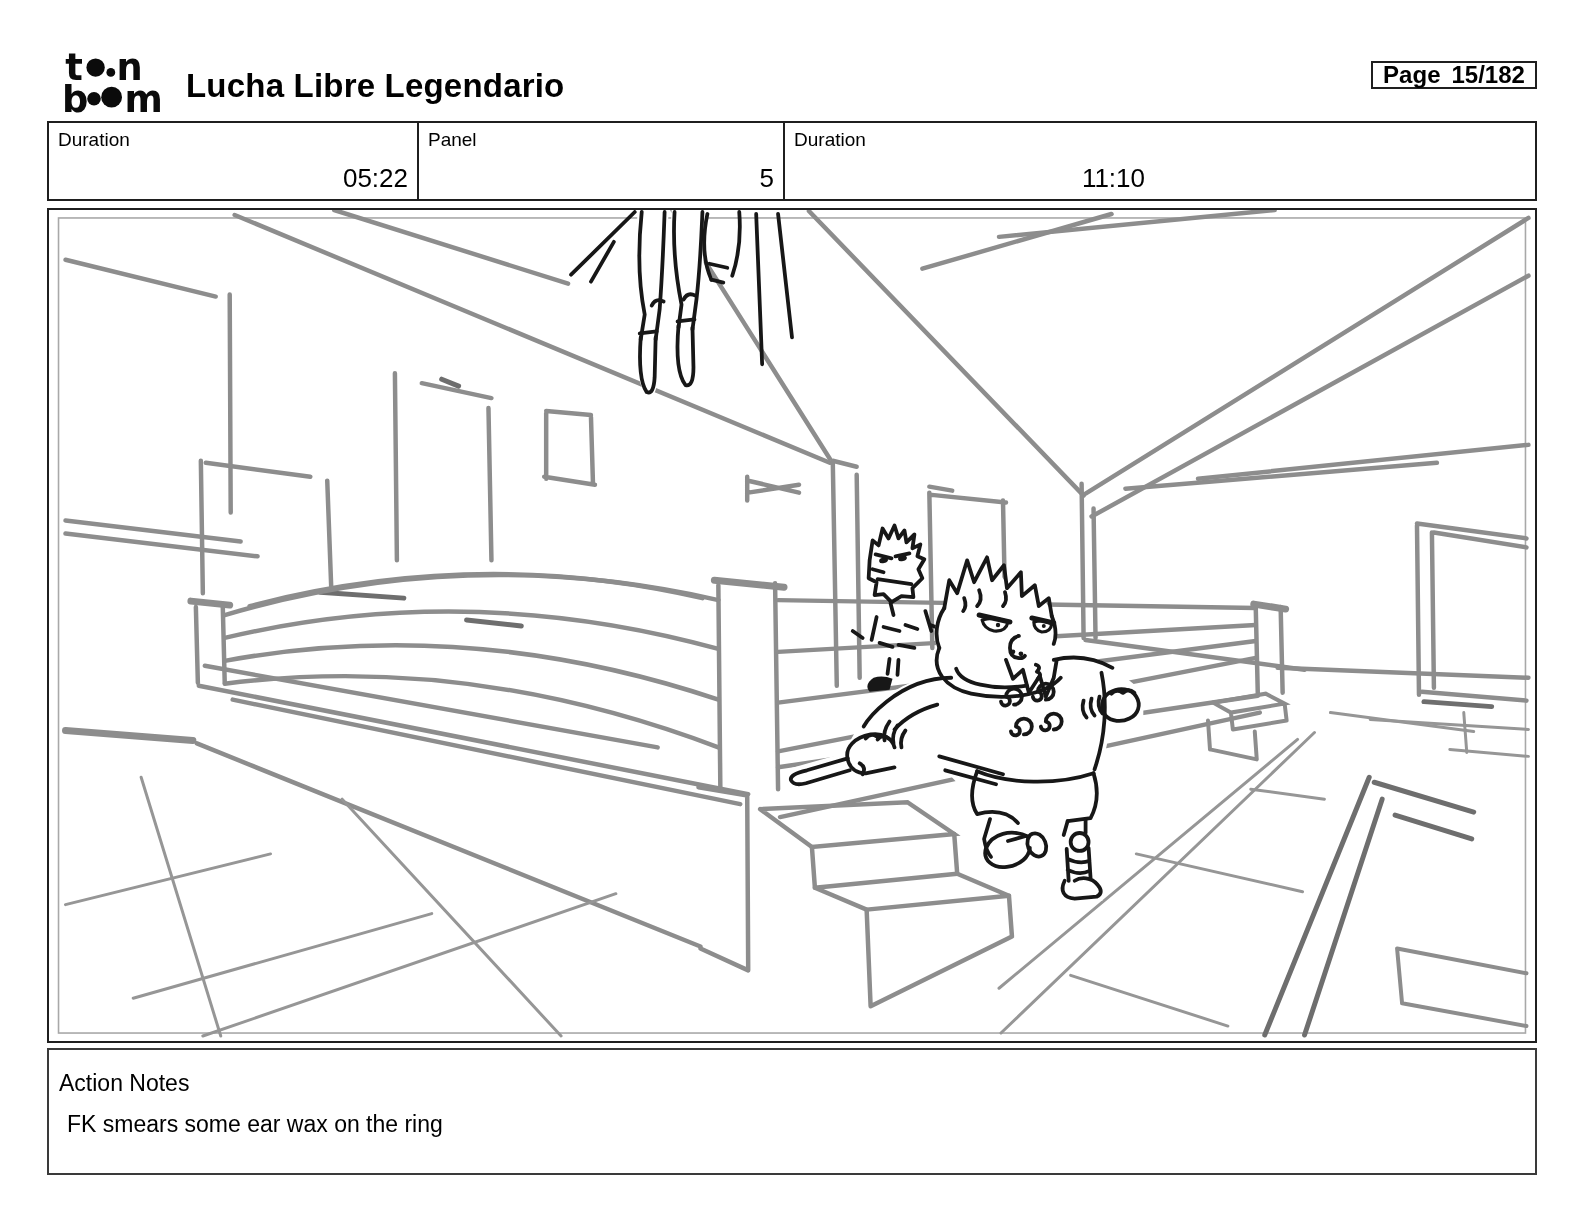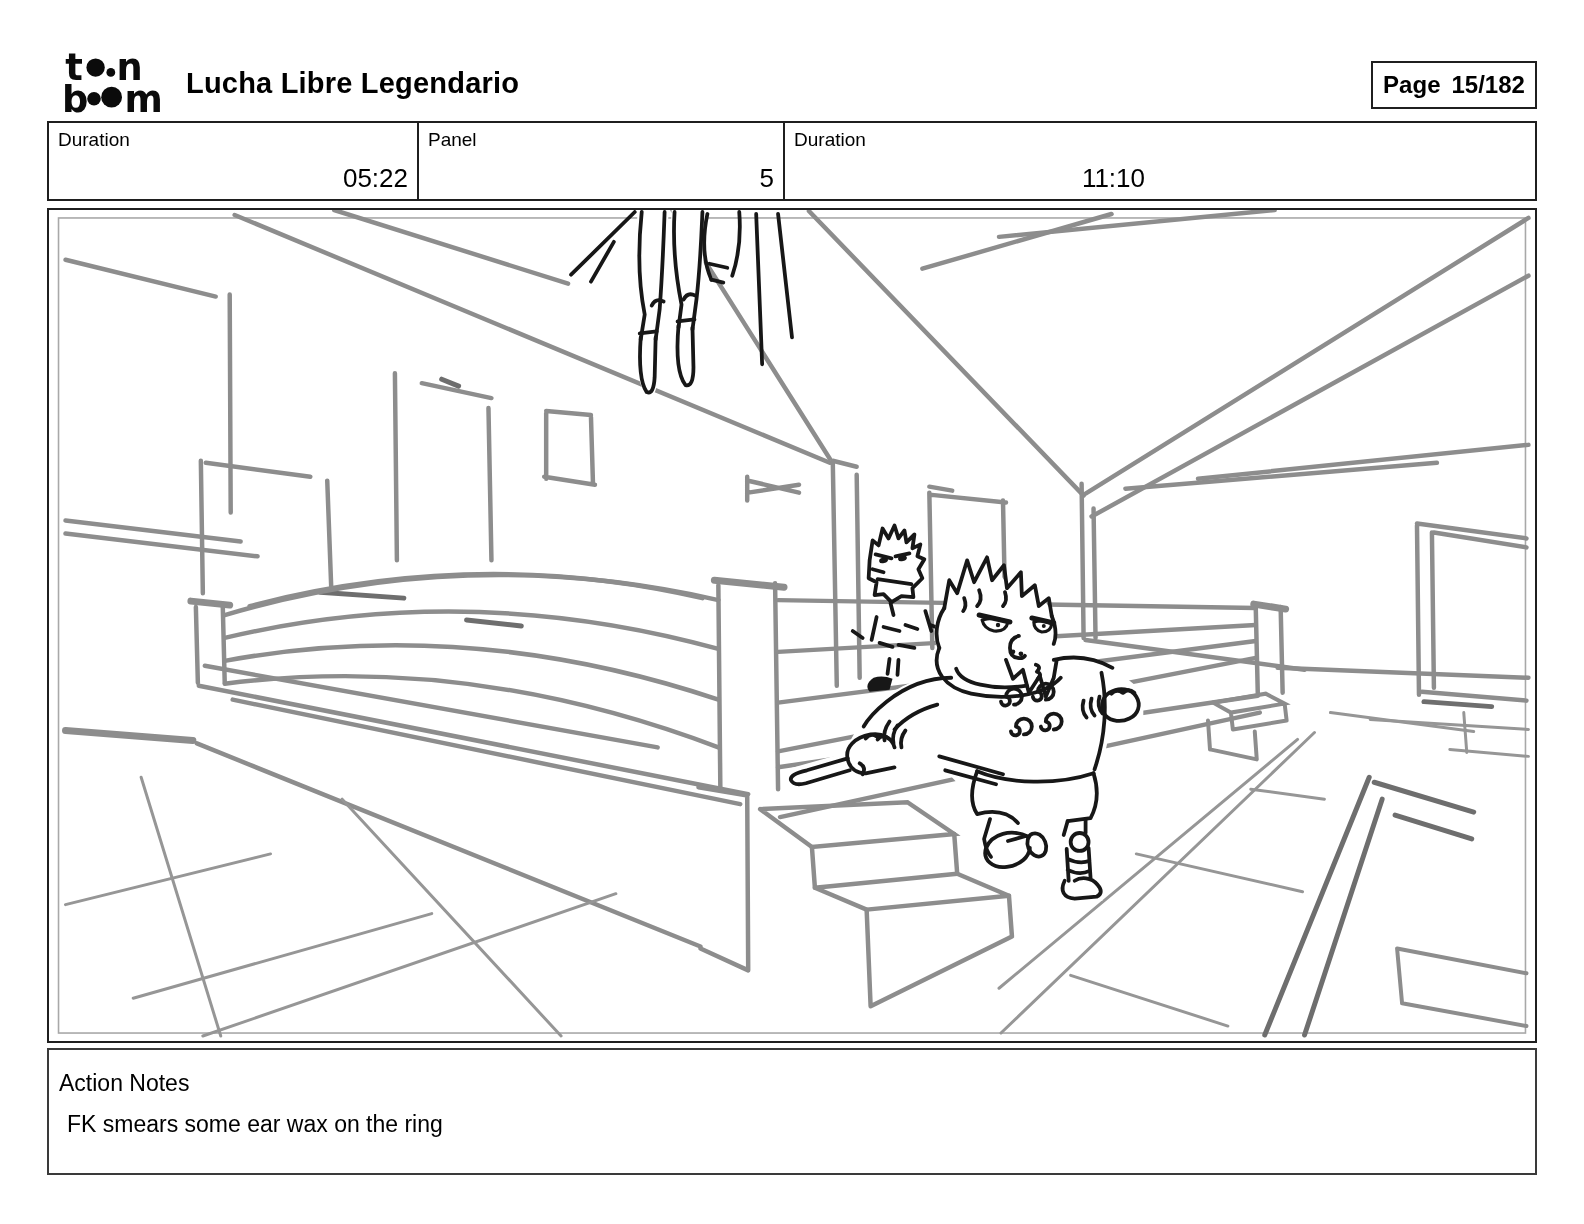--- a/index.html
+++ b/index.html
@@ -3,22 +3,22 @@
 <meta charset="utf-8">
 <style>
   html,body{margin:0;padding:0;background:#fff;}
   body{width:1584px;height:1224px;position:relative;font-family:"Liberation Sans",sans-serif;color:#000;overflow:hidden;}
   :root{
     --sketch-gray:#8d8d8d; --floor-gray:#969696; --sketch-dark:#6e6e6e;
     --ink-black:#171717; --frame-black:#1f1f1f; --inner-border:#a8a8a8;
   }
   .logo{position:absolute;left:55px;top:50px;width:118px;height:64px;}
   .logo text{font-family:"DejaVu Sans",sans-serif;font-weight:bold;font-size:46px;fill:#0b0b0b;}
-  .title{position:absolute;left:186px;top:67px;font-size:29px;font-weight:bold;letter-spacing:0.2px;}
-  .page-box{position:absolute;left:1371px;top:61px;width:166px;height:48px;border:2px solid var(--frame-black);box-sizing:border-box;display:flex;align-items:center;justify-content:center;gap:11px;font-size:24px;font-weight:bold;}
+  .title{position:absolute;left:186px;top:67px;font-size:33px;font-weight:bold;letter-spacing:0.2px;}
+  .page-box{position:absolute;left:1371px;top:61px;width:166px;height:28px;border:2px solid var(--frame-black);box-sizing:border-box;display:flex;align-items:center;justify-content:center;gap:11px;font-size:24px;font-weight:bold;}
   .info-table{position:absolute;left:47px;top:121px;width:1490px;height:80px;border:2px solid var(--frame-black);box-sizing:border-box;display:grid;grid-template-columns:371fr 367fr 370fr 382fr;background:#fff;}
   .info-cell{position:relative;border-right:2px solid var(--frame-black);}
   .info-cell:last-child{border-right:none;}
   .info-cell .label{position:absolute;left:9px;top:6px;font-size:19px;}
   .info-cell .value{position:absolute;right:9px;bottom:5px;font-size:26px;}
   .panel{position:absolute;left:47px;top:208px;width:1490px;height:835px;border:2px solid var(--frame-black);box-sizing:border-box;background:#fff;}
   .panel svg{position:absolute;left:0;top:0;width:100%;height:100%;}
   .notes{position:absolute;left:47px;top:1048px;width:1490px;height:127px;border:2px solid #3a3a3a;box-sizing:border-box;padding:16px 10px;font-size:23px;background:#fff;}
   .notes .heading{margin:4px 0 14px 0;}
   .notes .body{margin:8px;}

